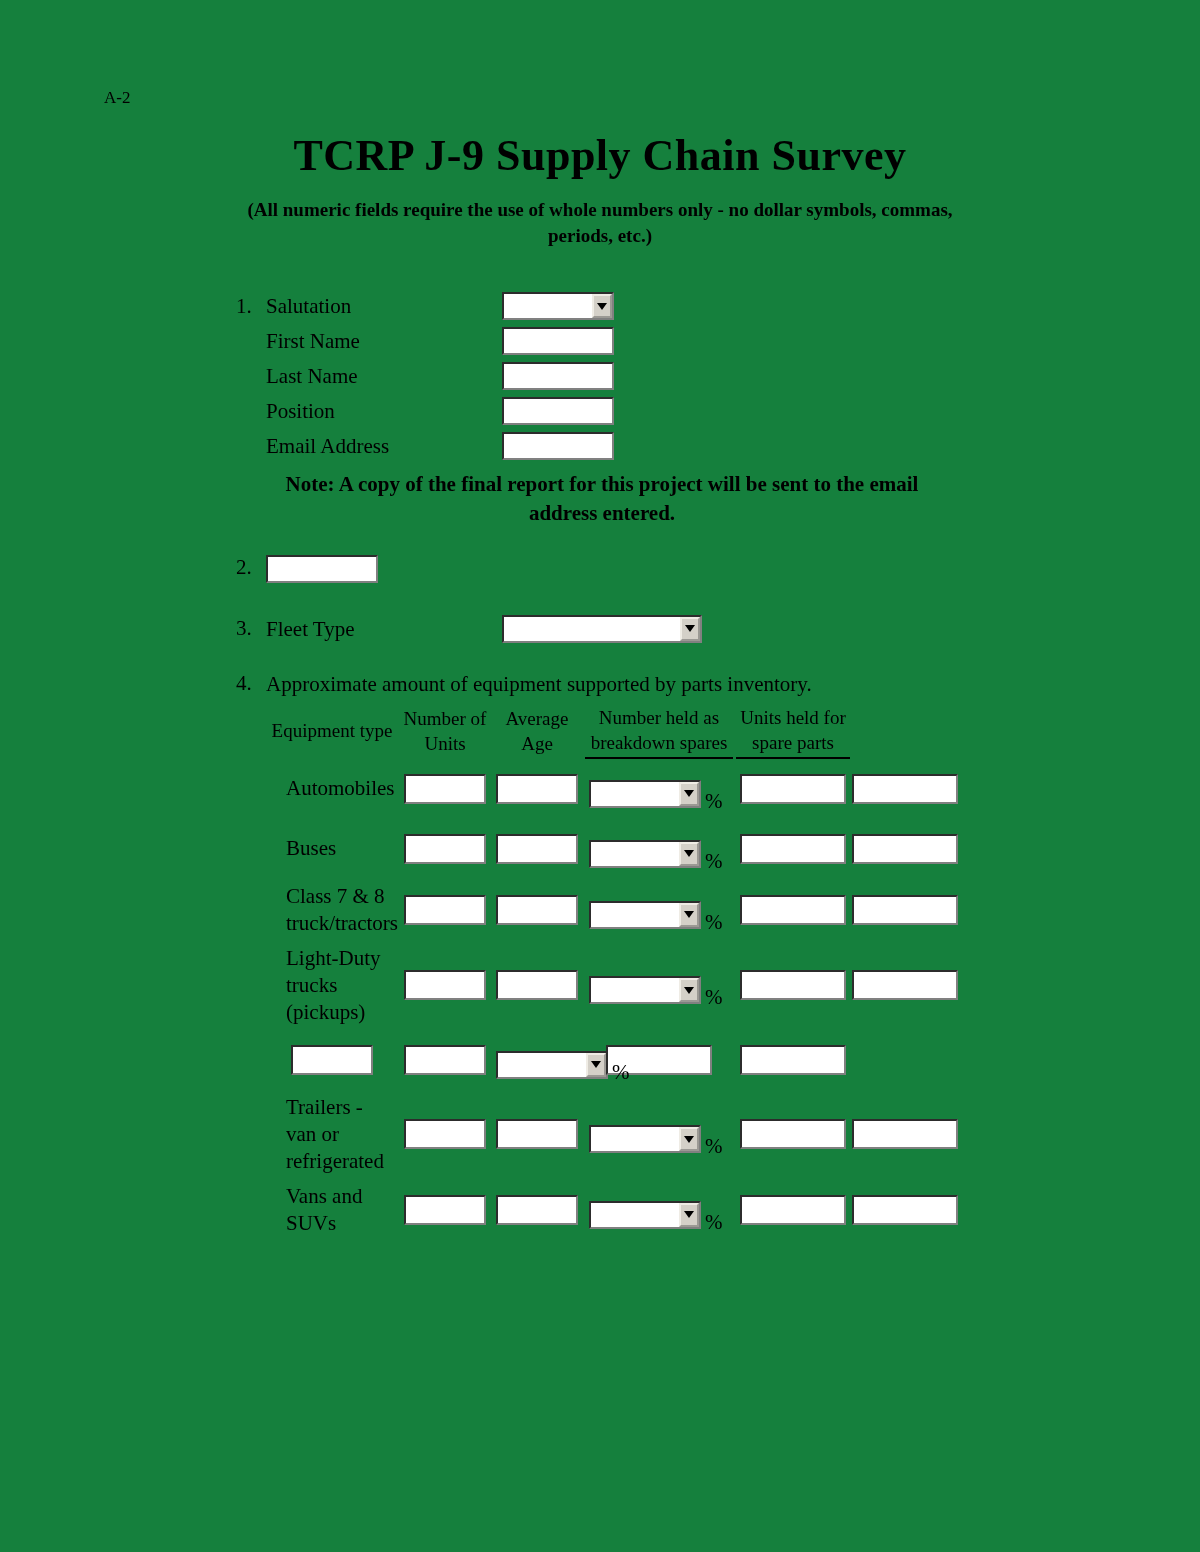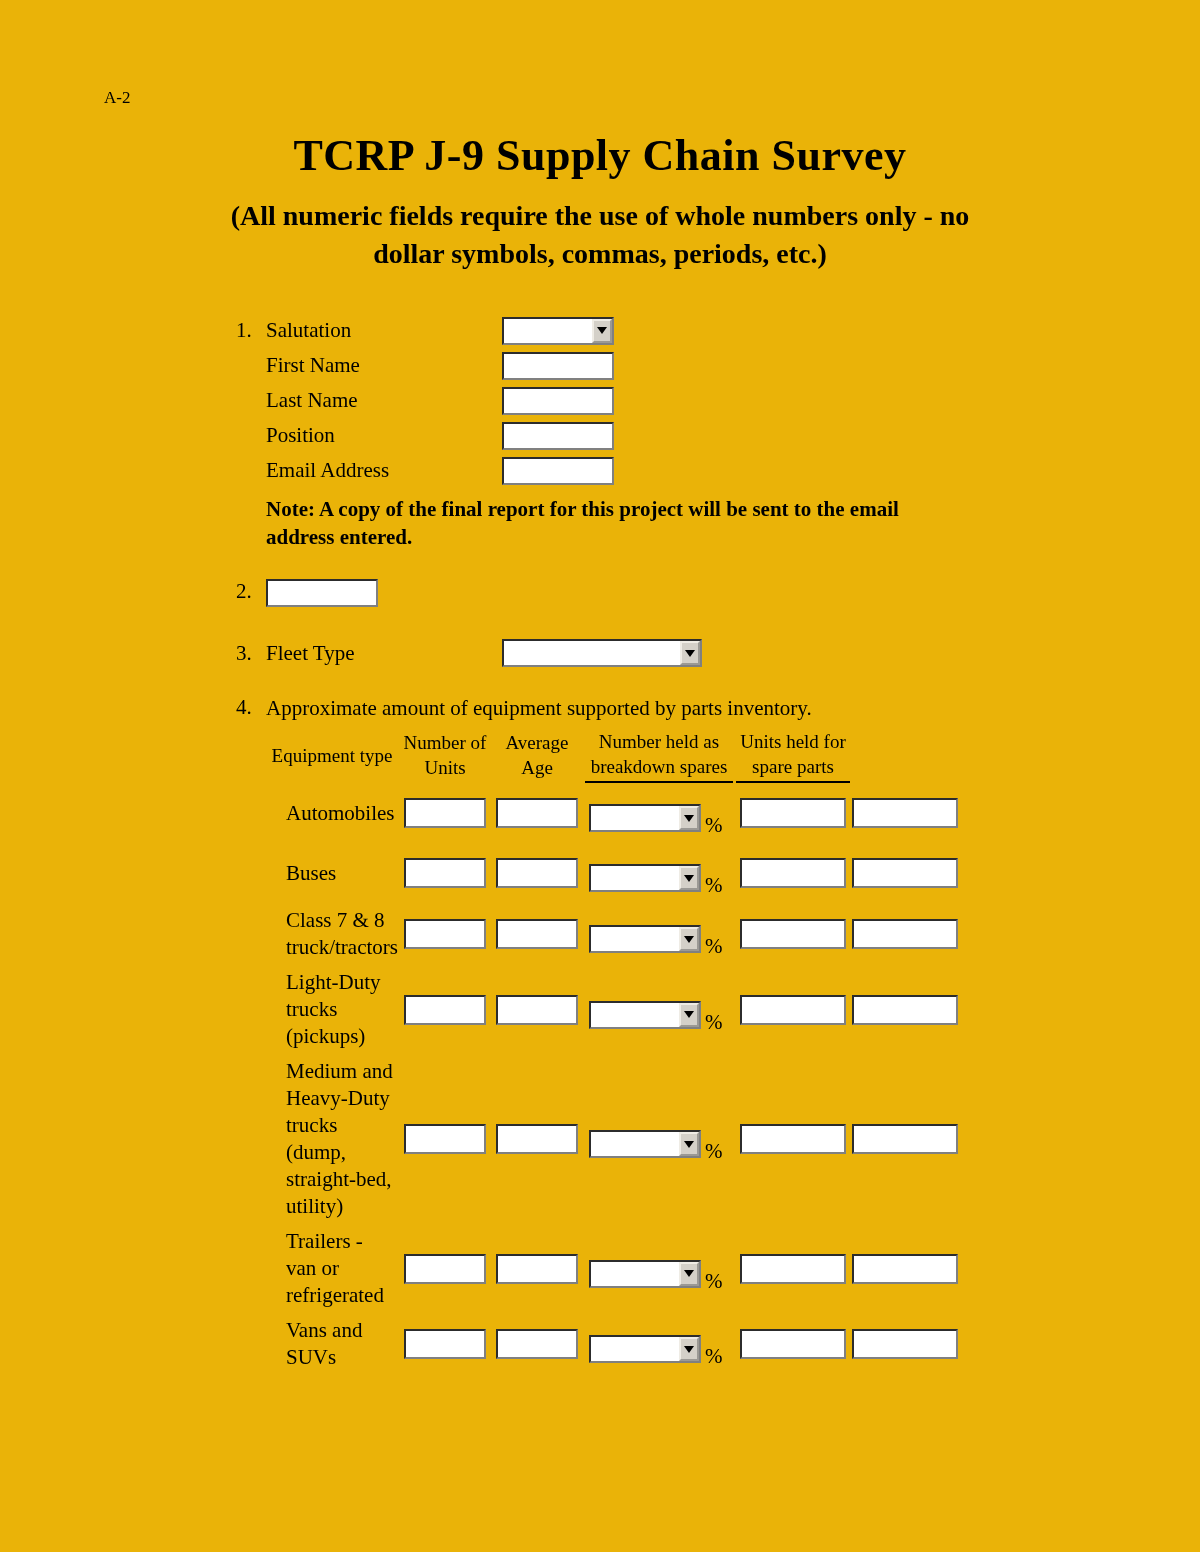--- a/index.html
+++ b/index.html
@@ -2,21 +2,21 @@
 <html><head>
 <meta charset="utf-8">
 <style>
   * { box-sizing: border-box; }
   html, body { margin: 0; padding: 0; background: #ffffff; }
   .page {
     position: relative;
     width: 1200px;
     height: 1552px;
     margin: 0 auto;
-    background: #eab308;
+    background: #15803d;
     color: #000000;
     font-family: "Liberation Serif", serif;
     overflow: hidden;
   }
   .page-num {
     position: absolute;
     top: 88px;
     left: 104px;
     font-size: 17px;
   }
@@ -26,41 +26,42 @@
     text-align: center;
     font-size: 44px;
     font-weight: bold;
     letter-spacing: 0.5px;
   }
   .subtitle {
     margin: 16px auto 0;
     width: 740px;
     text-align: center;
     font-weight: bold;
-    font-size: 28px;
+    font-size: 19px;
     line-height: 1.35;
   }
   .content {
     margin-left: 236px;
     margin-top: 44px;
     font-size: 21px;
   }
   .qrow {
     display: flex;
     align-items: center;
     margin-bottom: 7px;
   }
   .qrow.top-align { align-items: flex-start; }
   .qnum { width: 30px; flex: 0 0 30px; }
   .qlabel { width: 236px; flex: 0 0 236px; line-height: 1.28; }
   .note {
     margin: 10px 0 0 30px;
     width: 672px;
     font-weight: bold;
     line-height: 1.35;
+    text-align: center;
   }
   .q2 { margin-top: 28px; }
   .q3 { margin-top: 32px; }
   .q4head { margin-top: 28px; align-items: flex-start; }
   .q4text { line-height: 1.28; }
 
   
   .ti {
     width: 112px;
     height: 28px;
@@ -281,21 +282,20 @@
                 <span class="tri"></span>
               </span>
           </div>
           <span class="pct">%</span>
         </div>
         <input type="text" class="ti cellmd" value="" style="">
         <input type="text" class="ti cellmd" value="" style="">
       </div>
 
       <div class="eq-row">
-        <div class="td-label">Medium and Heavy-Duty trucks (dump, straight-bed, utility)</div>
         <input type="text" class="ti cell" value="" style="">
         <input type="text" class="ti cell" value="" style="">
         <div class="pct-cell">
           <div class="dd">
             <span class="dd-value"></span>
             <span class="dd-btn">
                 <span class="tri"></span>
               </span>
           </div>
           <span class="pct">%</span>

